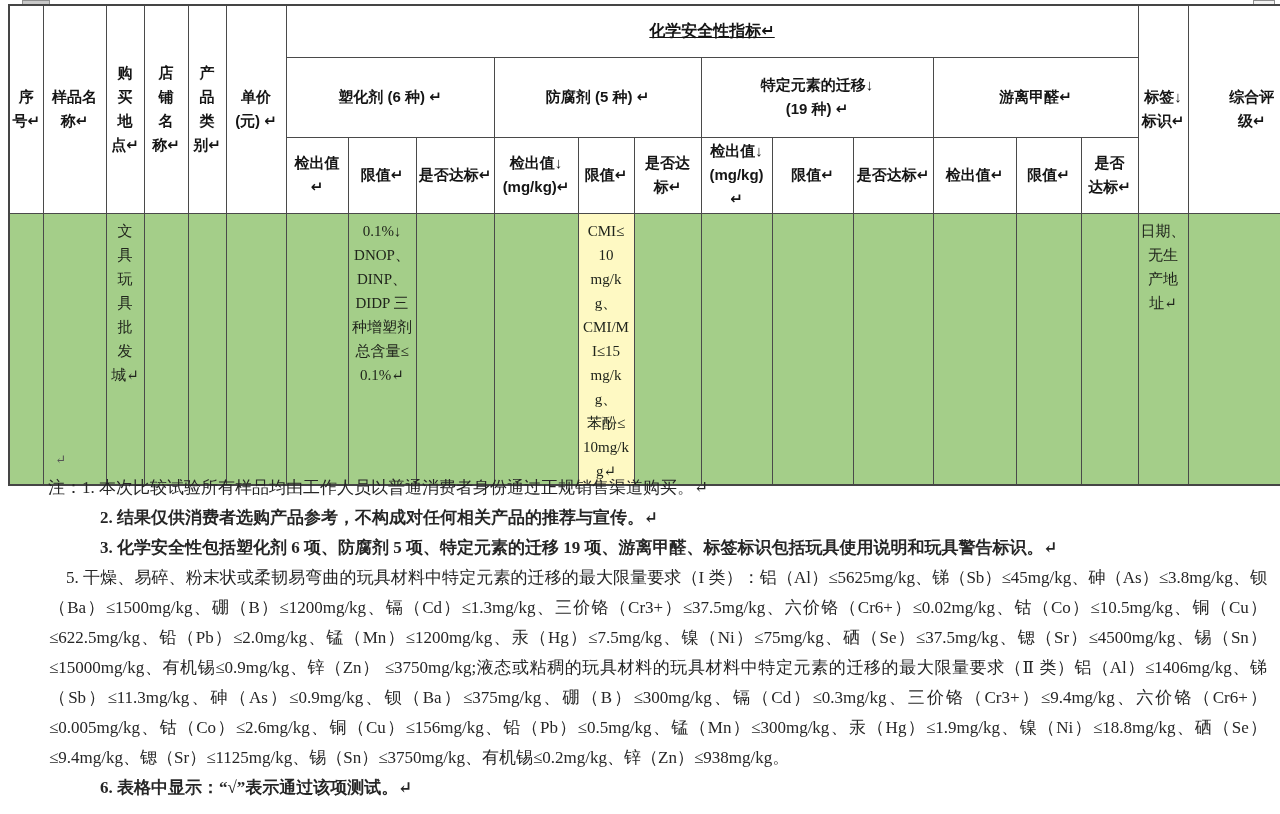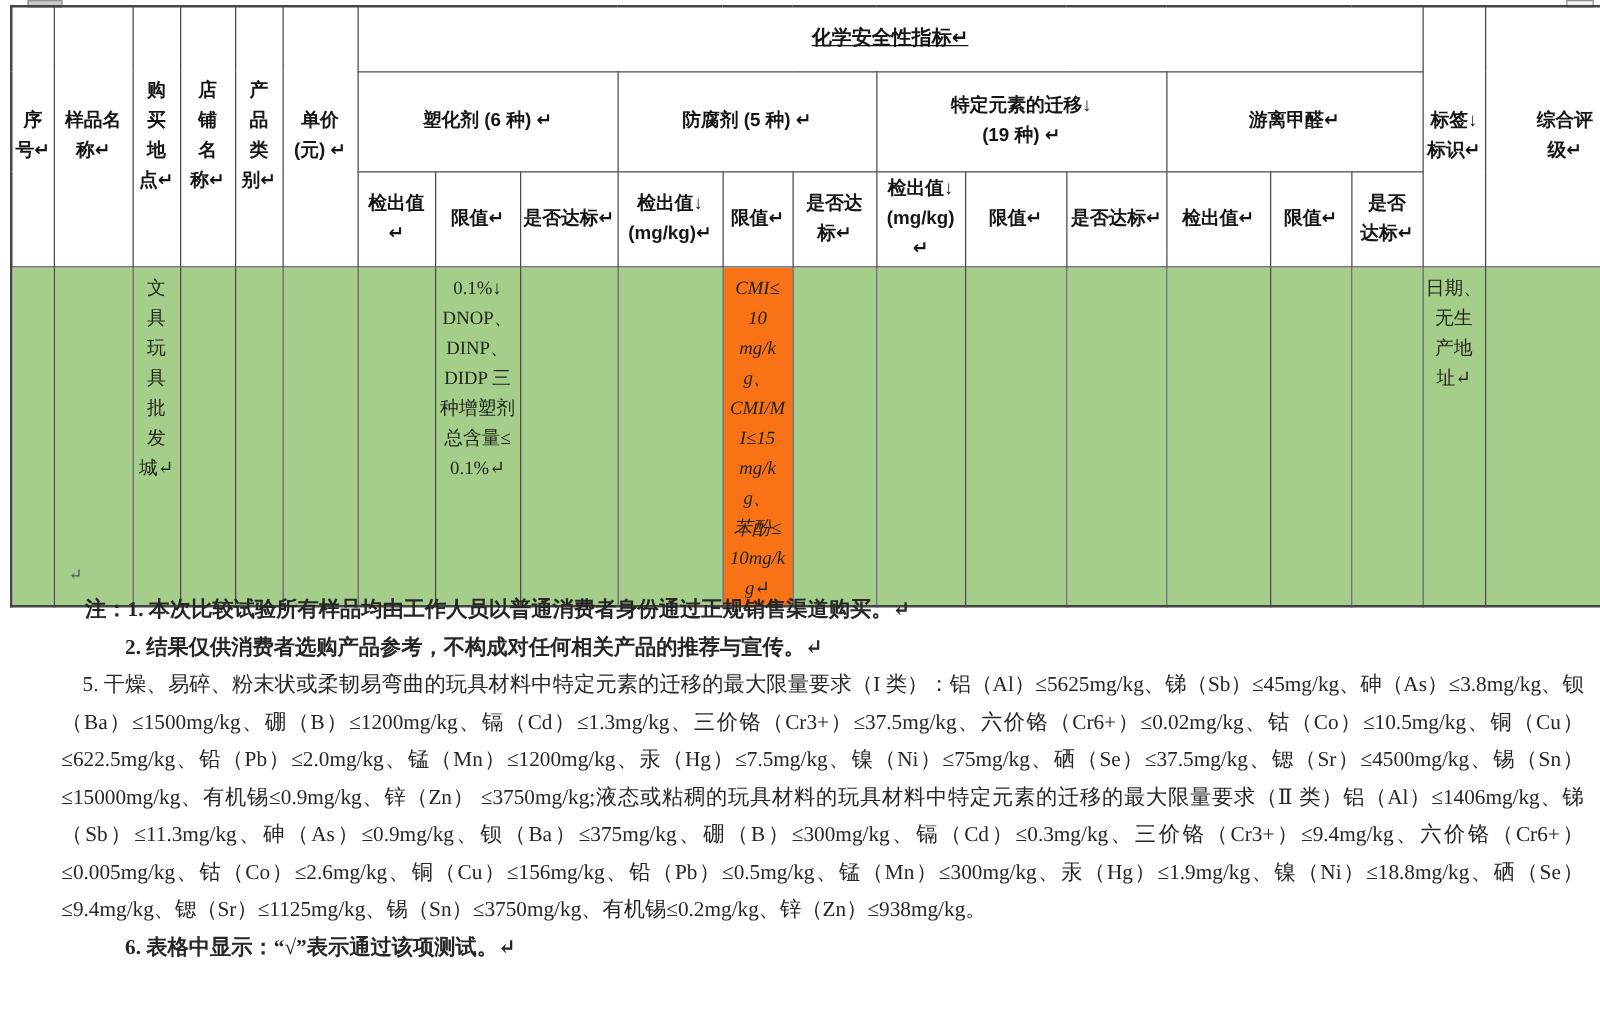--- a/index.html
+++ b/index.html
@@ -47,21 +47,21 @@
     font-weight:400; color:#20251c;
   }
 
   
   .notes {
     position:absolute; left:0; top:447px; width:1267px;
     font-size:17px; line-height:30px; color:#262626;
   }
   .notes p { margin:0; }
   .pmark { padding-left:55px; font-size:13px; line-height:26px; color:#555; }
-  .note-first { padding-left:68px;font-weight:bold; }
+  .note-first { padding-left:48px; }
   .note-mid   { padding-left:100px;font-weight:bold; }
   .note-long  { padding-left:49px; text-indent:17px; text-align:justify; }
 </style>
 </head>
 <body>
 
 <div class="handle left"></div>
 <div class="handle right"></div>
 
 <table class="doc-table">
@@ -153,21 +153,21 @@
     <td style="background: rgb(164, 206, 137);"></td>
     <td style="background: rgb(164, 206, 137); margin-left: 36px;">0.1%↓
 DNOP、
 DINP、
 DIDP 三
 种增塑剂
 总含量≤
 0.1%↵</td>
     <td style="background: rgb(164, 206, 137);"></td>
     <td style="background: rgb(164, 206, 137);"></td>
-    <td style="background: #f97316; font-style: italic;">CMI≤
+    <td style="background: #fef9c3;">CMI≤
 10
 mg/kg、
 CMI/M
 I≤15
 mg/kg、
 苯酚≤
 10mg/k
 g↵</td>
     <td style="background: rgb(164, 206, 137);"></td>
     <td style="background: rgb(164, 206, 137);"></td>
@@ -182,16 +182,17 @@
 址↵</td>
     <td class="no-right" style="background: rgb(164, 206, 137);"></td>
   </tr>
 </tbody>
   </table>
 
 <div class="notes">
   <p class="pmark">↵</p>
   <p class="note-first">注：1. 本次比较试验所有样品均由工作人员以普通消费者身份通过正规销售渠道购买。↵</p>
   <p class="note-mid">2. 结果仅供消费者选购产品参考，不构成对任何相关产品的推荐与宣传。↵</p>
+  <p class="note-mid">3. 化学安全性包括塑化剂 6 项、防腐剂 5 项、特定元素的迁移 19 项、游离甲醛、标签标识包括玩具使用说明和玩具警告标识。↵</p>
   <p class="note-long">5. 干燥、易碎、粉末状或柔韧易弯曲的玩具材料中特定元素的迁移的最大限量要求（I 类）：铝（Al）≤5625mg/kg、锑（Sb）≤45mg/kg、砷（As）≤3.8mg/kg、钡（Ba）≤1500mg/kg、硼（B）≤1200mg/kg、镉（Cd）≤1.3mg/kg、三价铬（Cr3+）≤37.5mg/kg、六价铬（Cr6+）≤0.02mg/kg、钴（Co）≤10.5mg/kg、铜（Cu）≤622.5mg/kg、铅（Pb）≤2.0mg/kg、锰（Mn）≤1200mg/kg、汞（Hg）≤7.5mg/kg、镍（Ni）≤75mg/kg、硒（Se）≤37.5mg/kg、锶（Sr）≤4500mg/kg、锡（Sn）≤15000mg/kg、有机锡≤0.9mg/kg、锌（Zn） ≤3750mg/kg;液态或粘稠的玩具材料的玩具材料中特定元素的迁移的最大限量要求（Ⅱ 类）铝（Al）≤1406mg/kg、锑（Sb）≤11.3mg/kg、砷（As）≤0.9mg/kg、钡（Ba）≤375mg/kg、硼（B）≤300mg/kg、镉（Cd）≤0.3mg/kg、三价铬（Cr3+）≤9.4mg/kg、六价铬（Cr6+）≤0.005mg/kg、钴（Co）≤2.6mg/kg、铜（Cu）≤156mg/kg、铅（Pb）≤0.5mg/kg、锰（Mn）≤300mg/kg、汞（Hg）≤1.9mg/kg、镍（Ni）≤18.8mg/kg、硒（Se）≤9.4mg/kg、锶（Sr）≤1125mg/kg、锡（Sn）≤3750mg/kg、有机锡≤0.2mg/kg、锌（Zn）≤938mg/kg。</p>
   <p class="note-mid">6. 表格中显示：“√”表示通过该项测试。↵</p>
 
 </div>
 
 </body></html>

